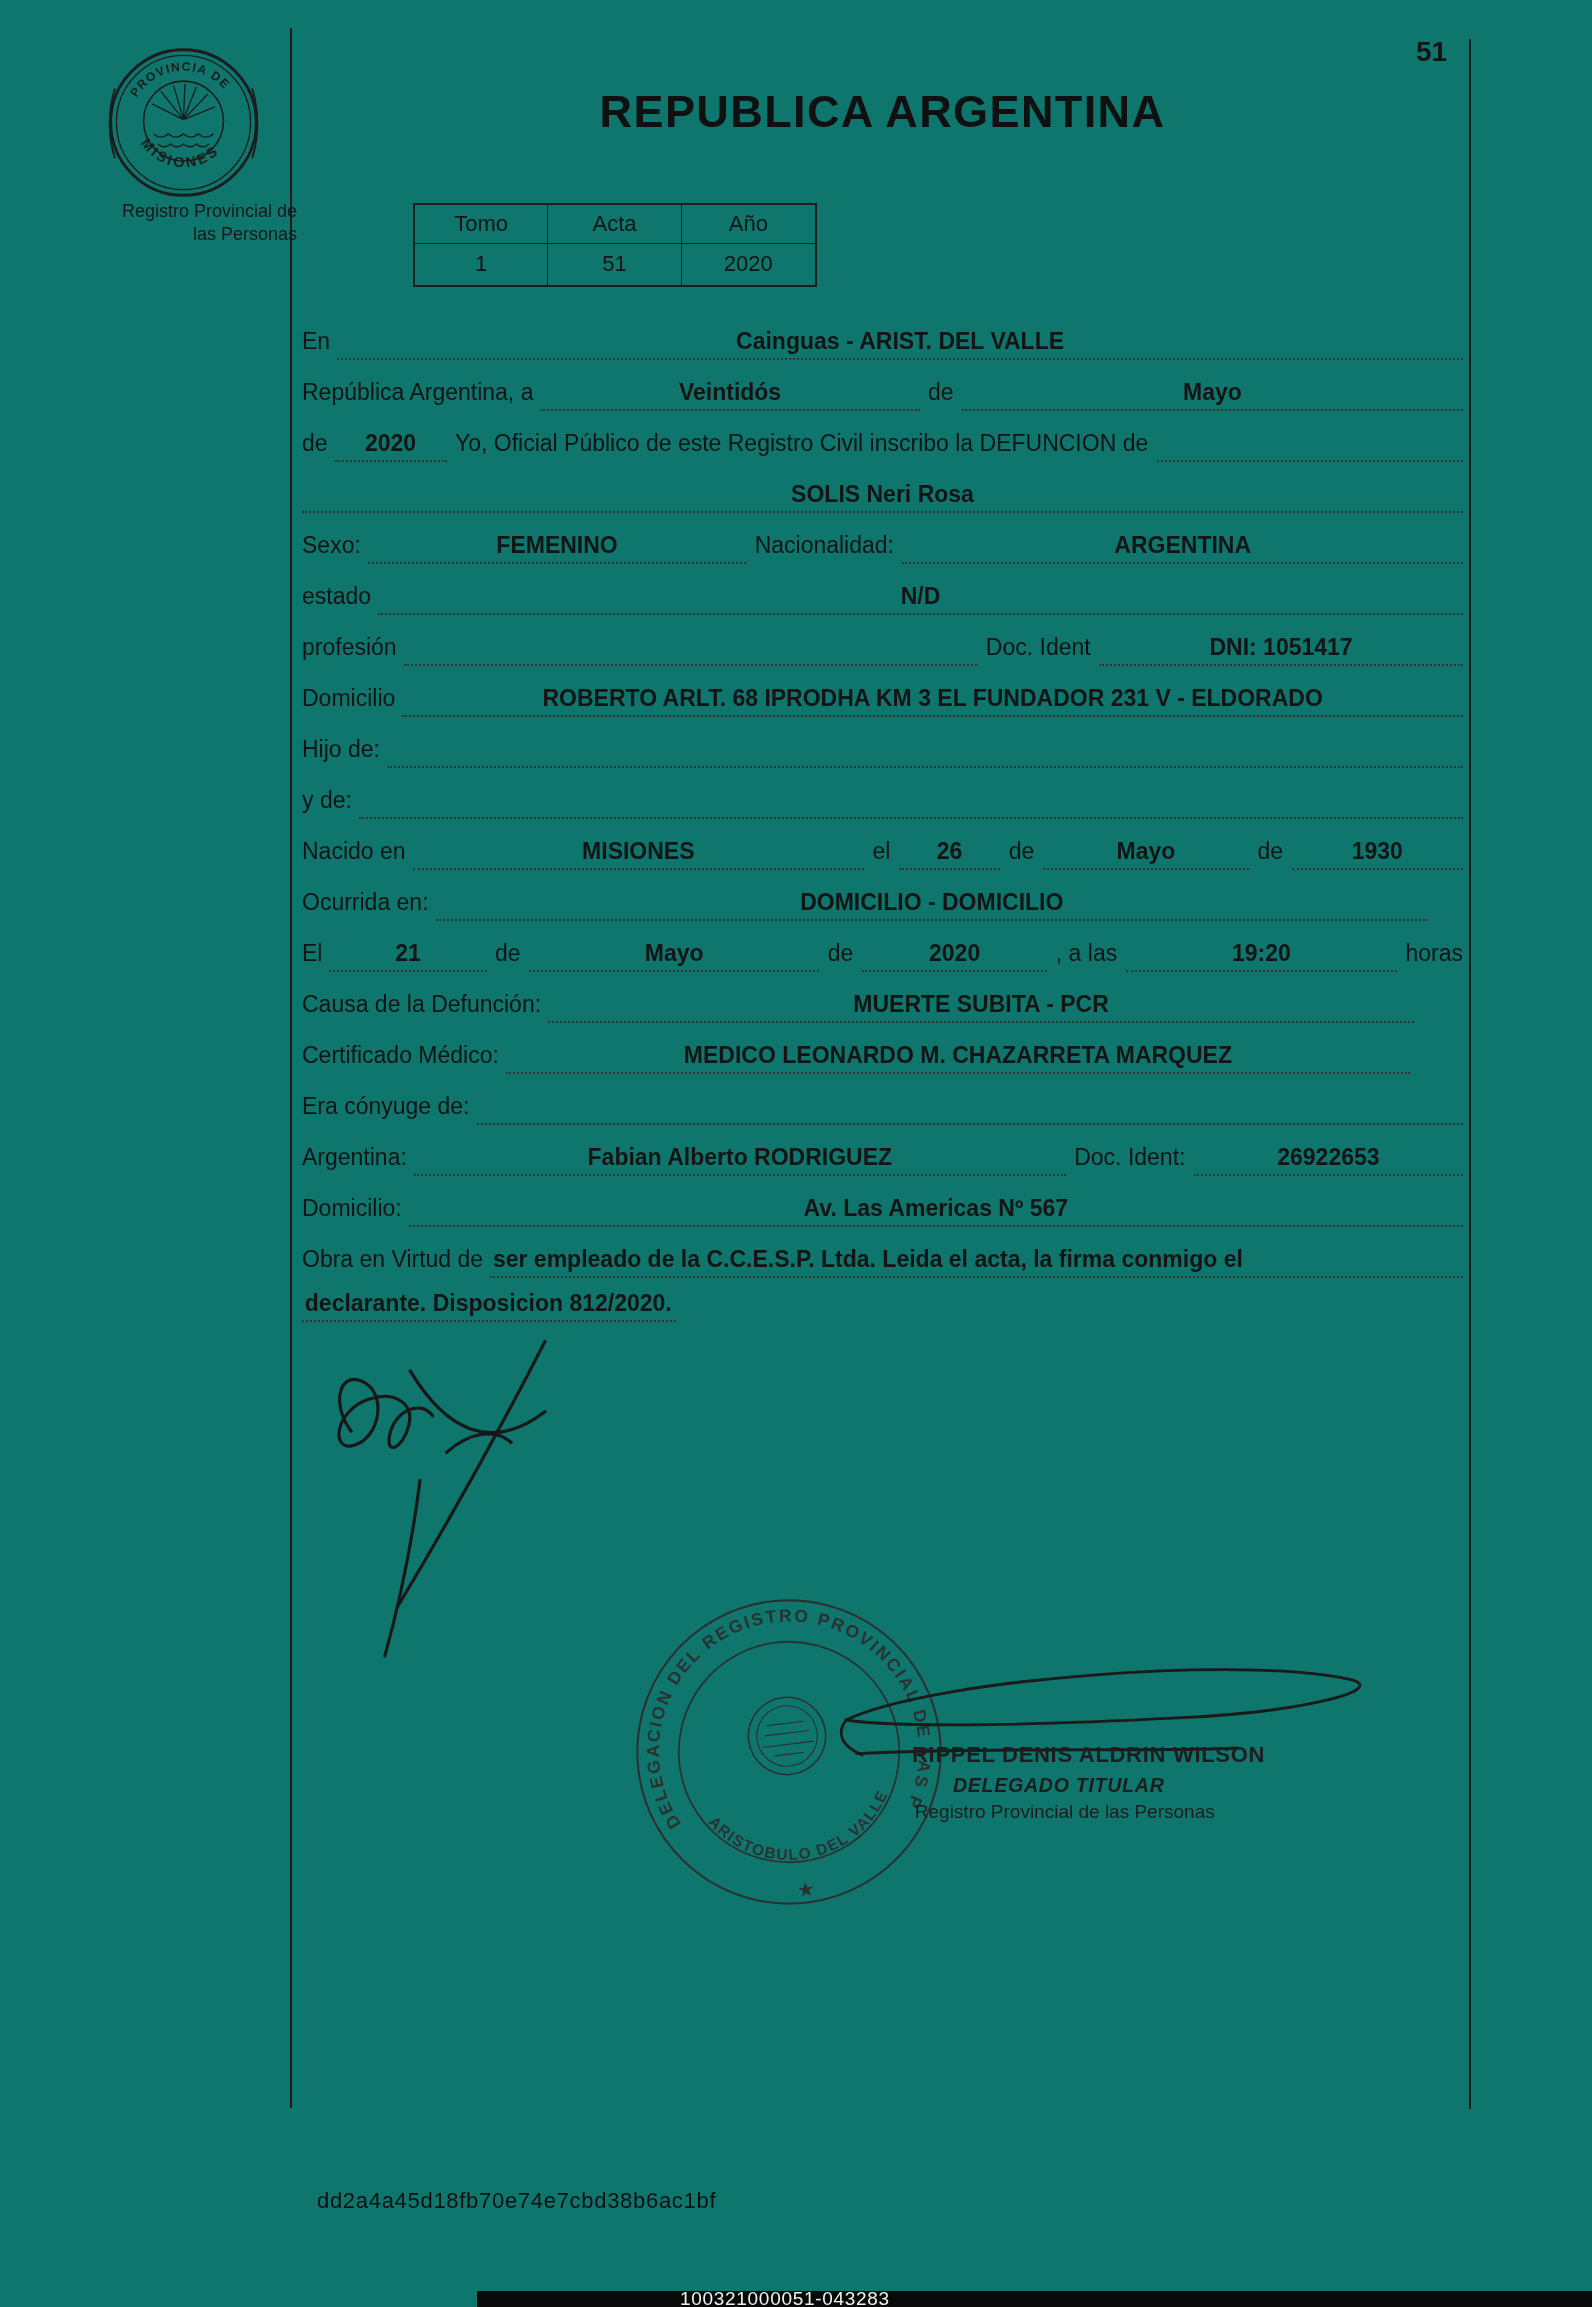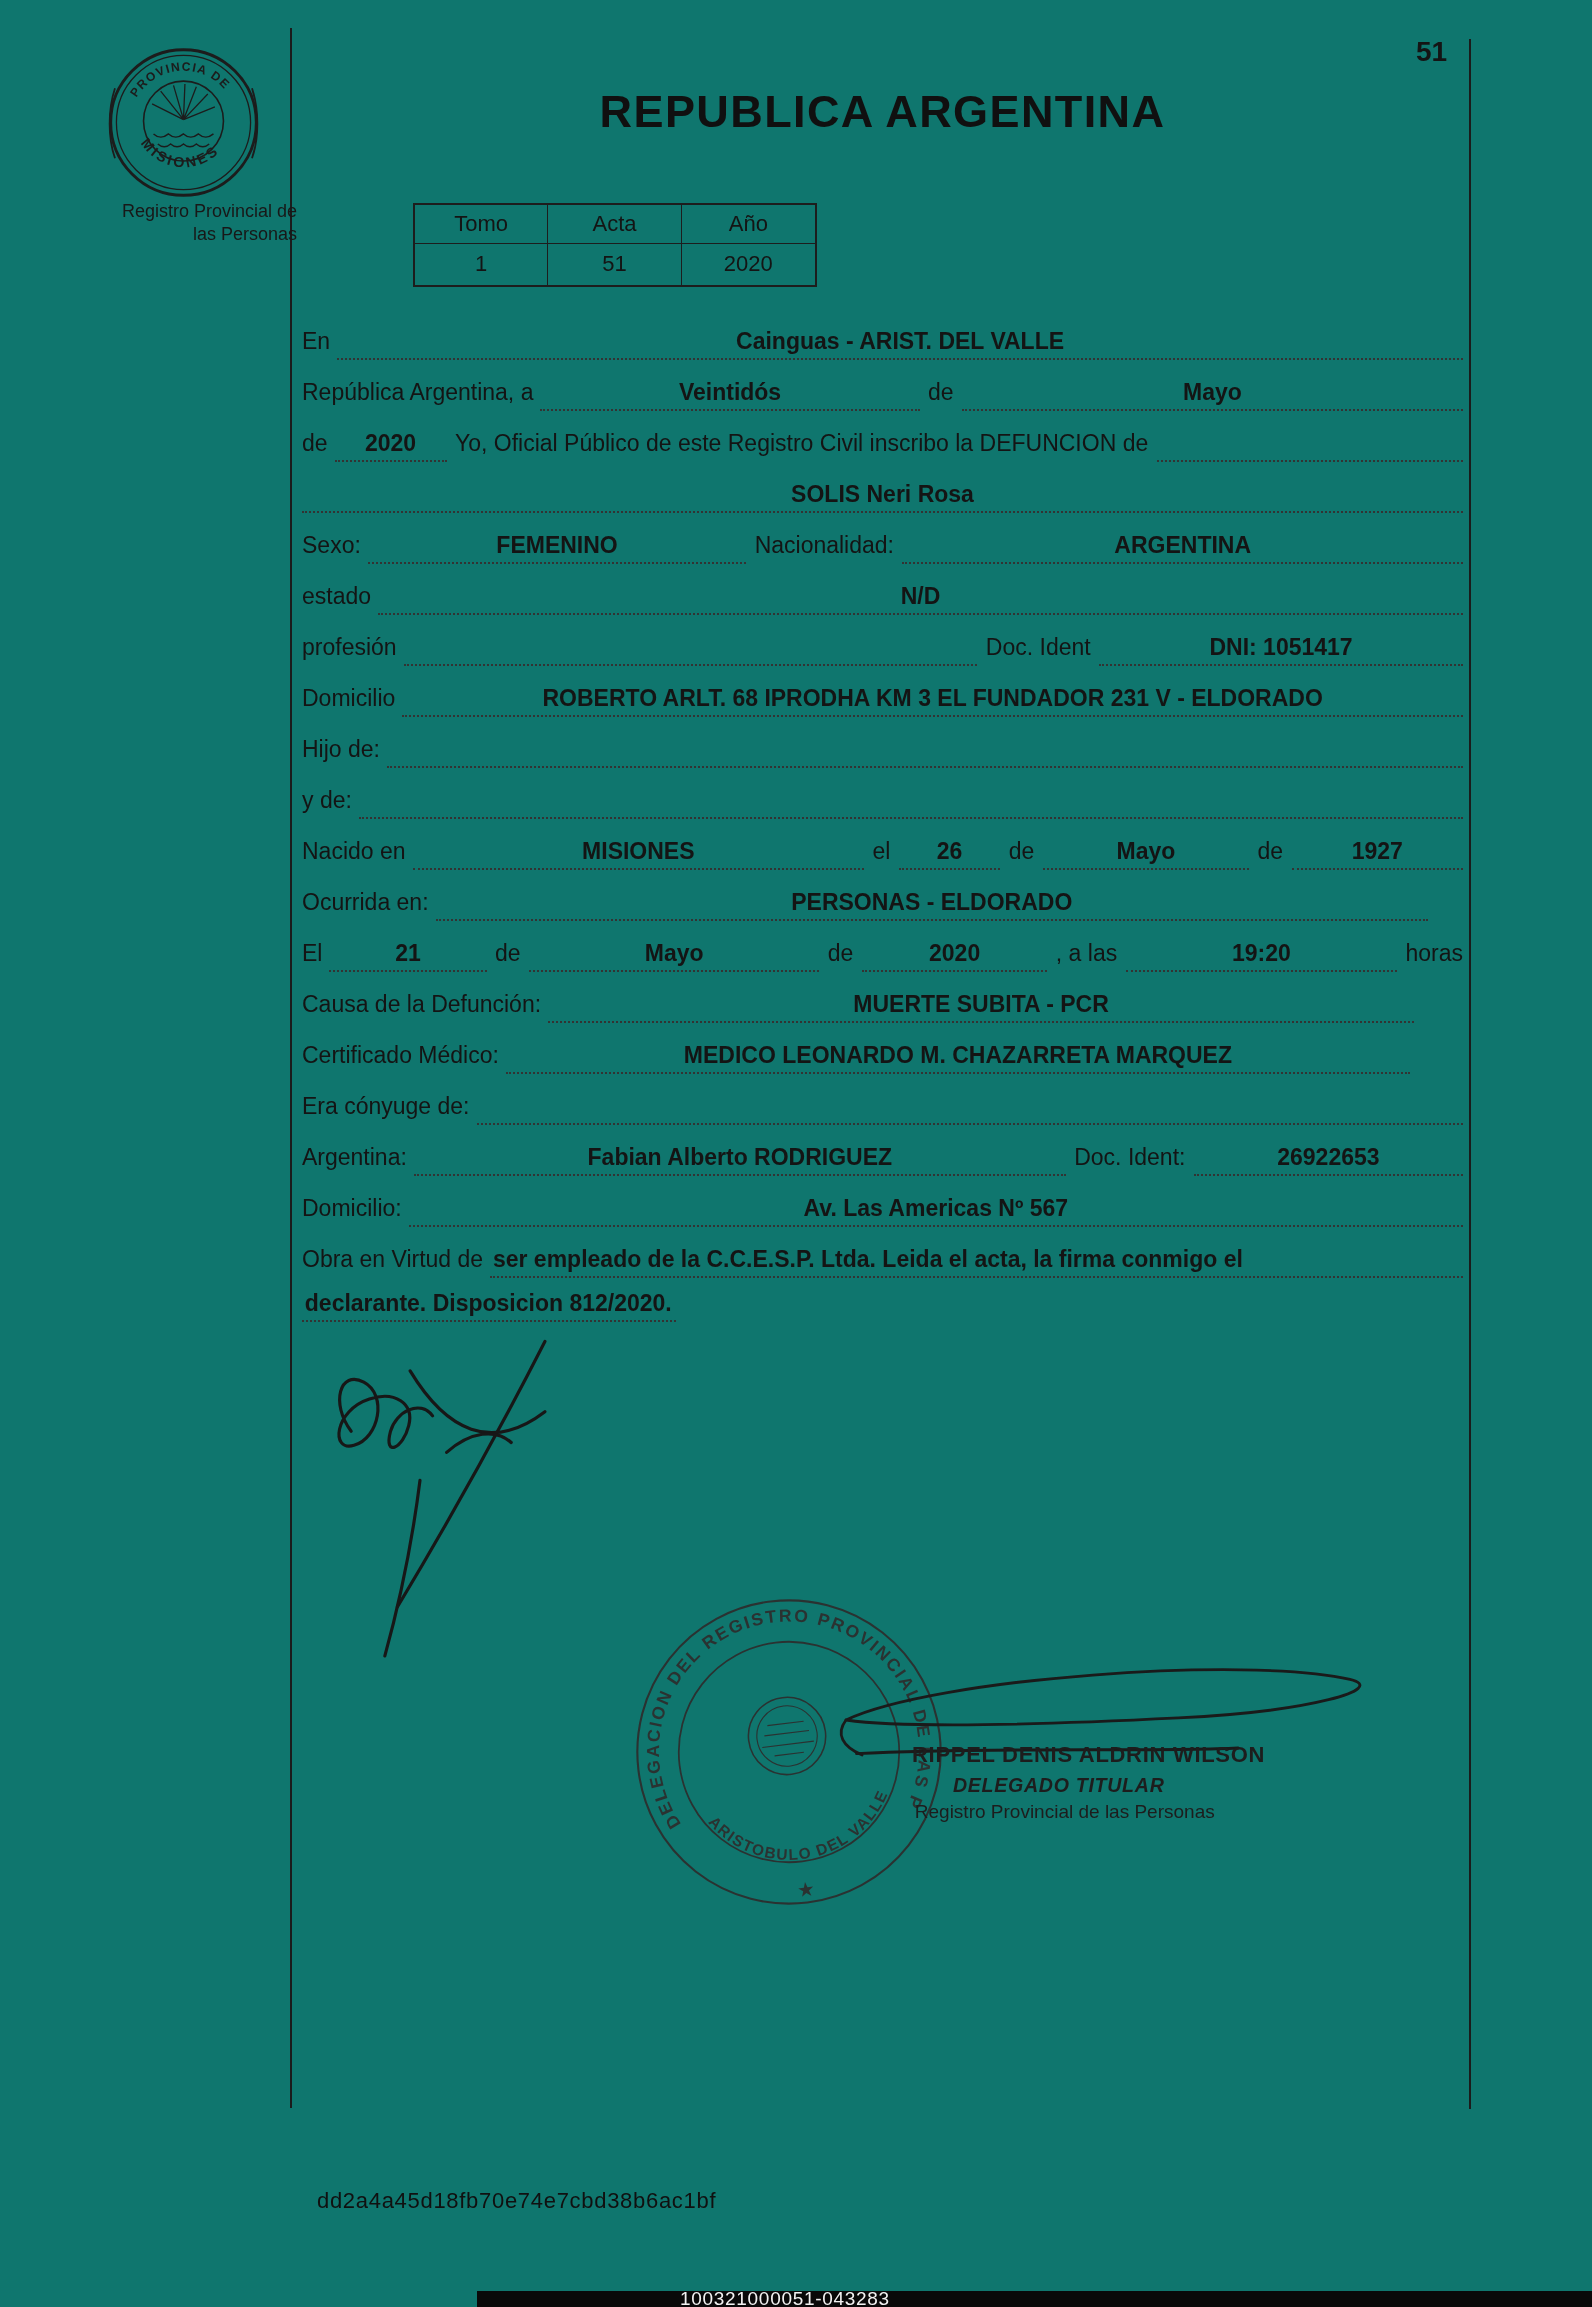--- a/index.html
+++ b/index.html
@@ -168,26 +168,26 @@
     </div>
 
     <div class="row">
       <span class="lbl">Nacido en</span>
       <span class="val" style="flex:5">MISIONES</span>
       <span class="mid">el</span>
       <span class="val" style="flex:1">26</span>
       <span class="mid">de</span>
       <span class="val" style="flex:2.2">Mayo</span>
       <span class="mid">de</span>
-      <span class="val" style="flex:1.8">1927</span>
+      <span class="val" style="flex:1.8">1930</span>
     </div>
 
     <div class="row">
       <span class="lbl">Ocurrida en:</span>
-      <span class="val grow" style="margin-right:35px">PERSONAS - ELDORADO</span>
+      <span class="val grow" style="margin-right:35px">DOMICILIO - DOMICILIO</span>
     </div>
 
     <div class="row">
       <span class="lbl">El</span>
       <span class="val" style="flex:1.5">21</span>
       <span class="mid">de</span>
       <span class="val" style="flex:2.9">Mayo</span>
       <span class="mid">de</span>
       <span class="val" style="flex:1.8">2020</span>
       <span class="mid">, a las</span>

